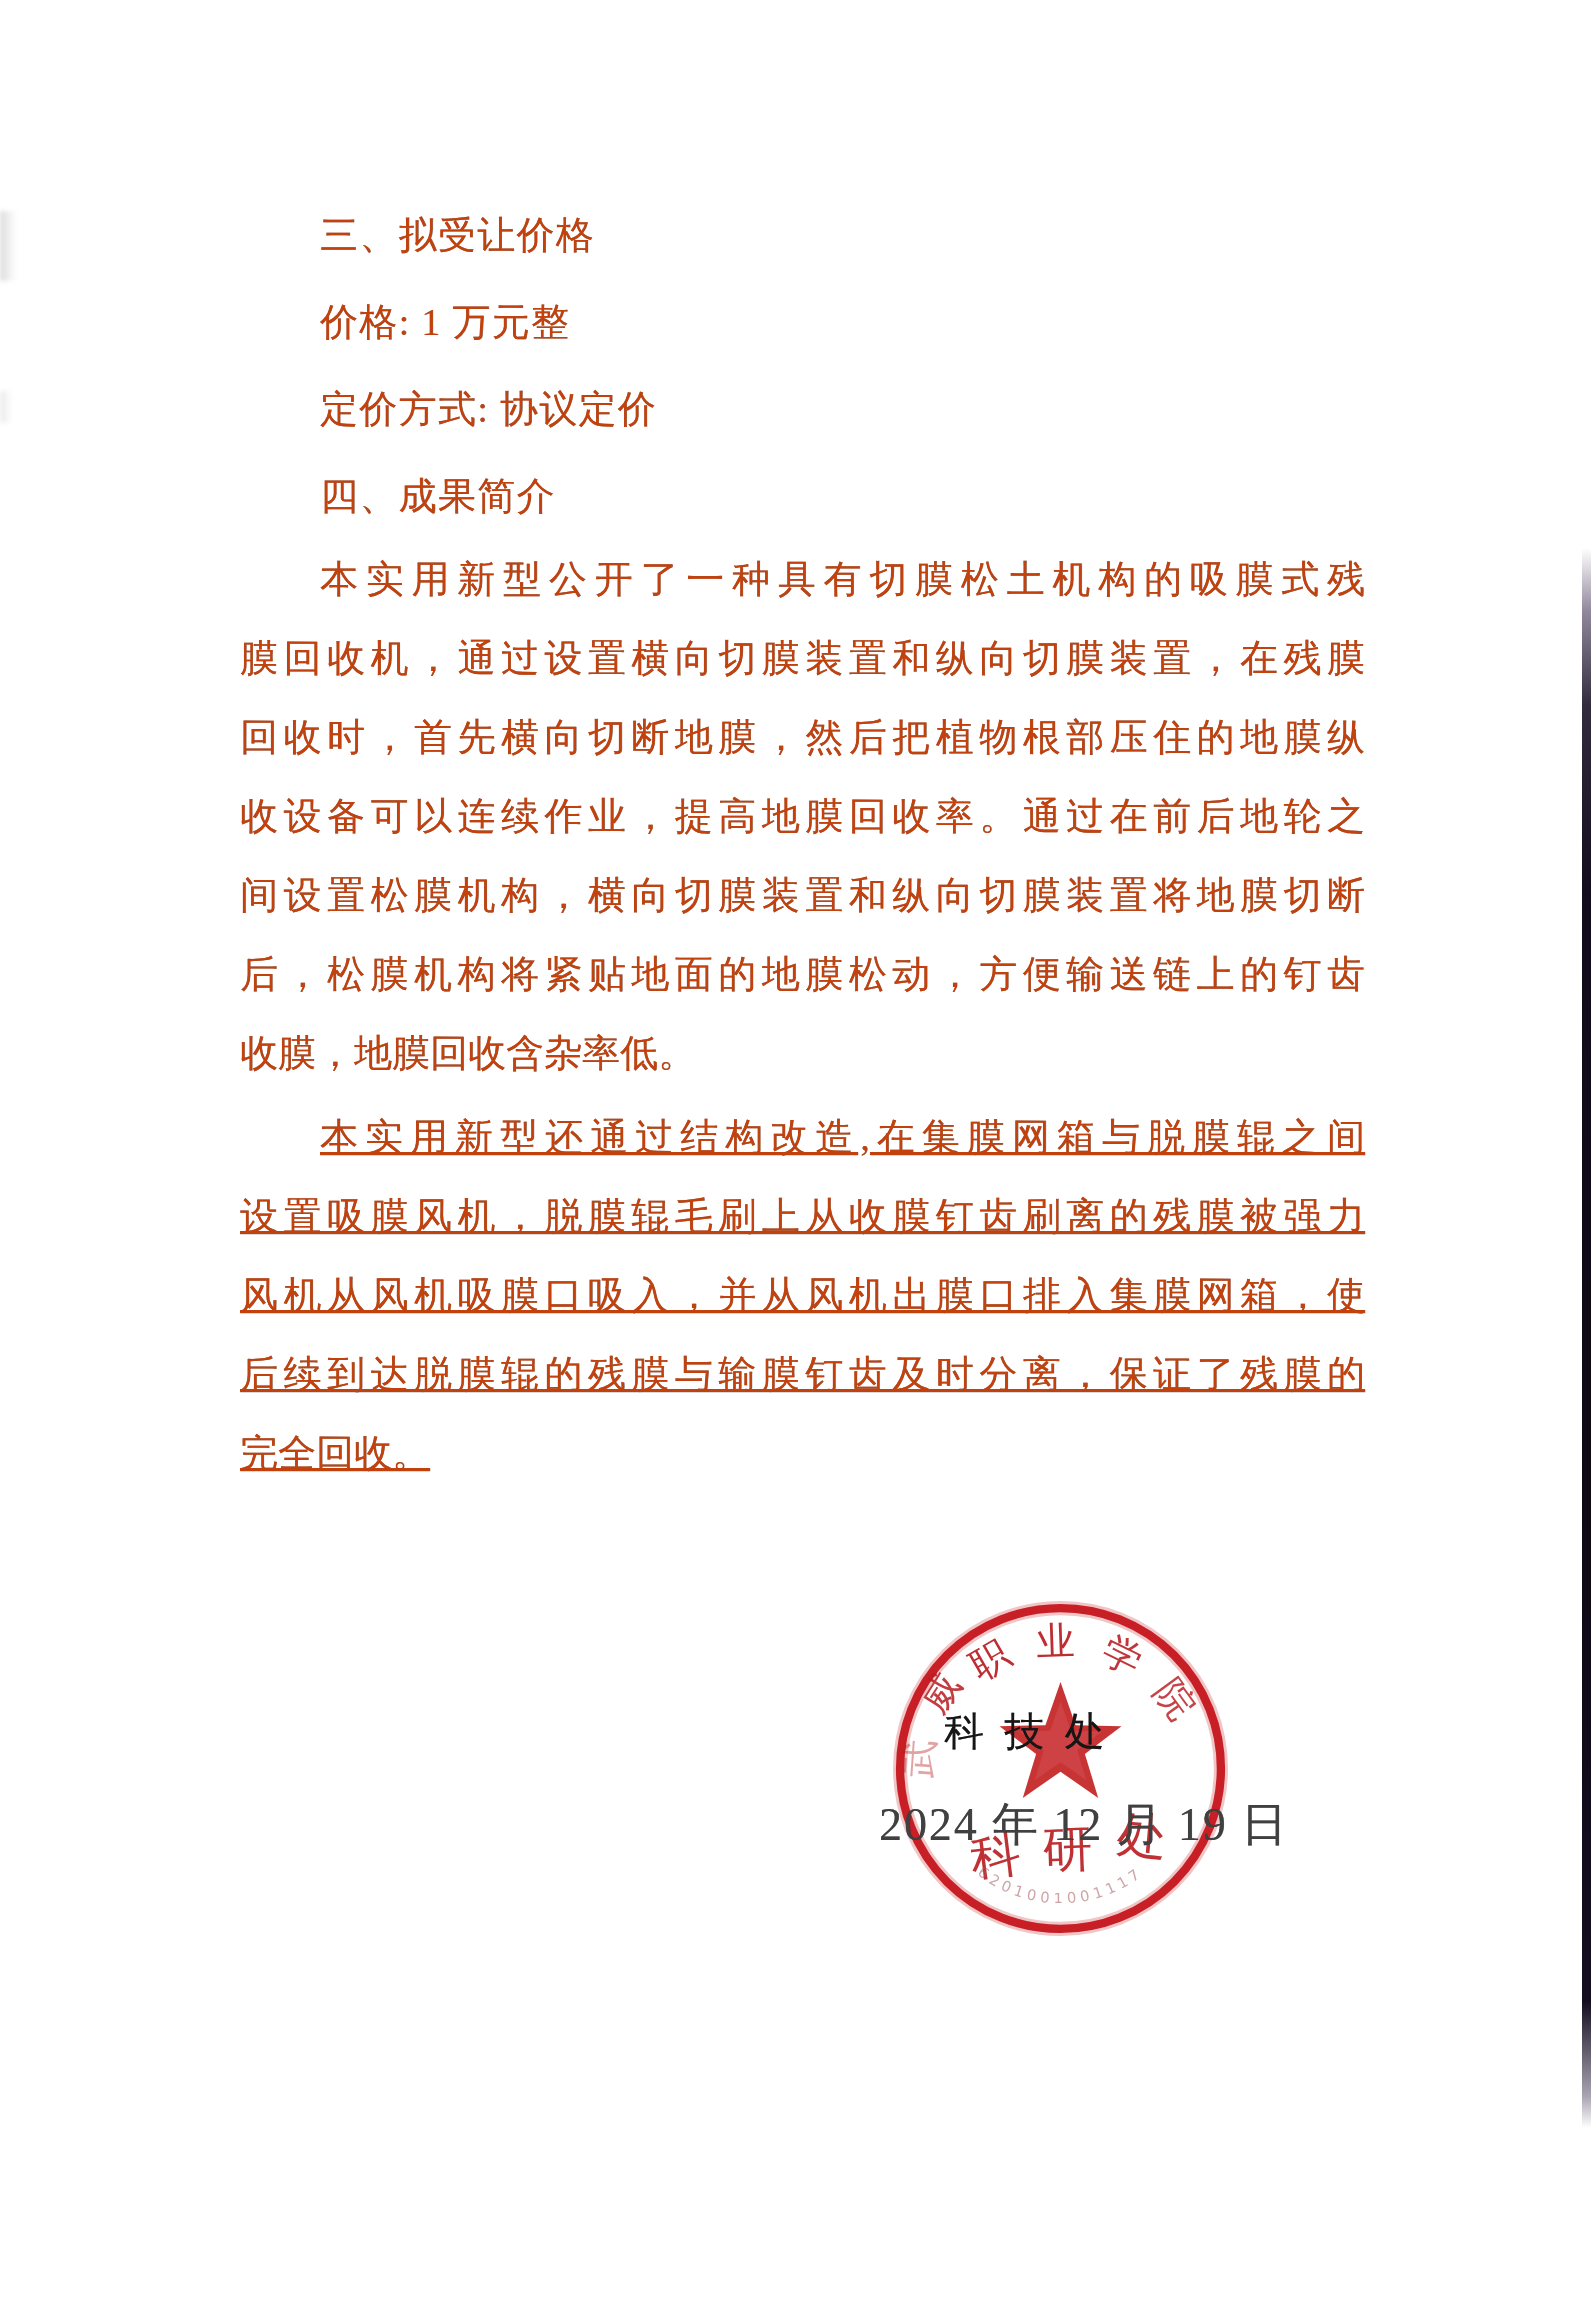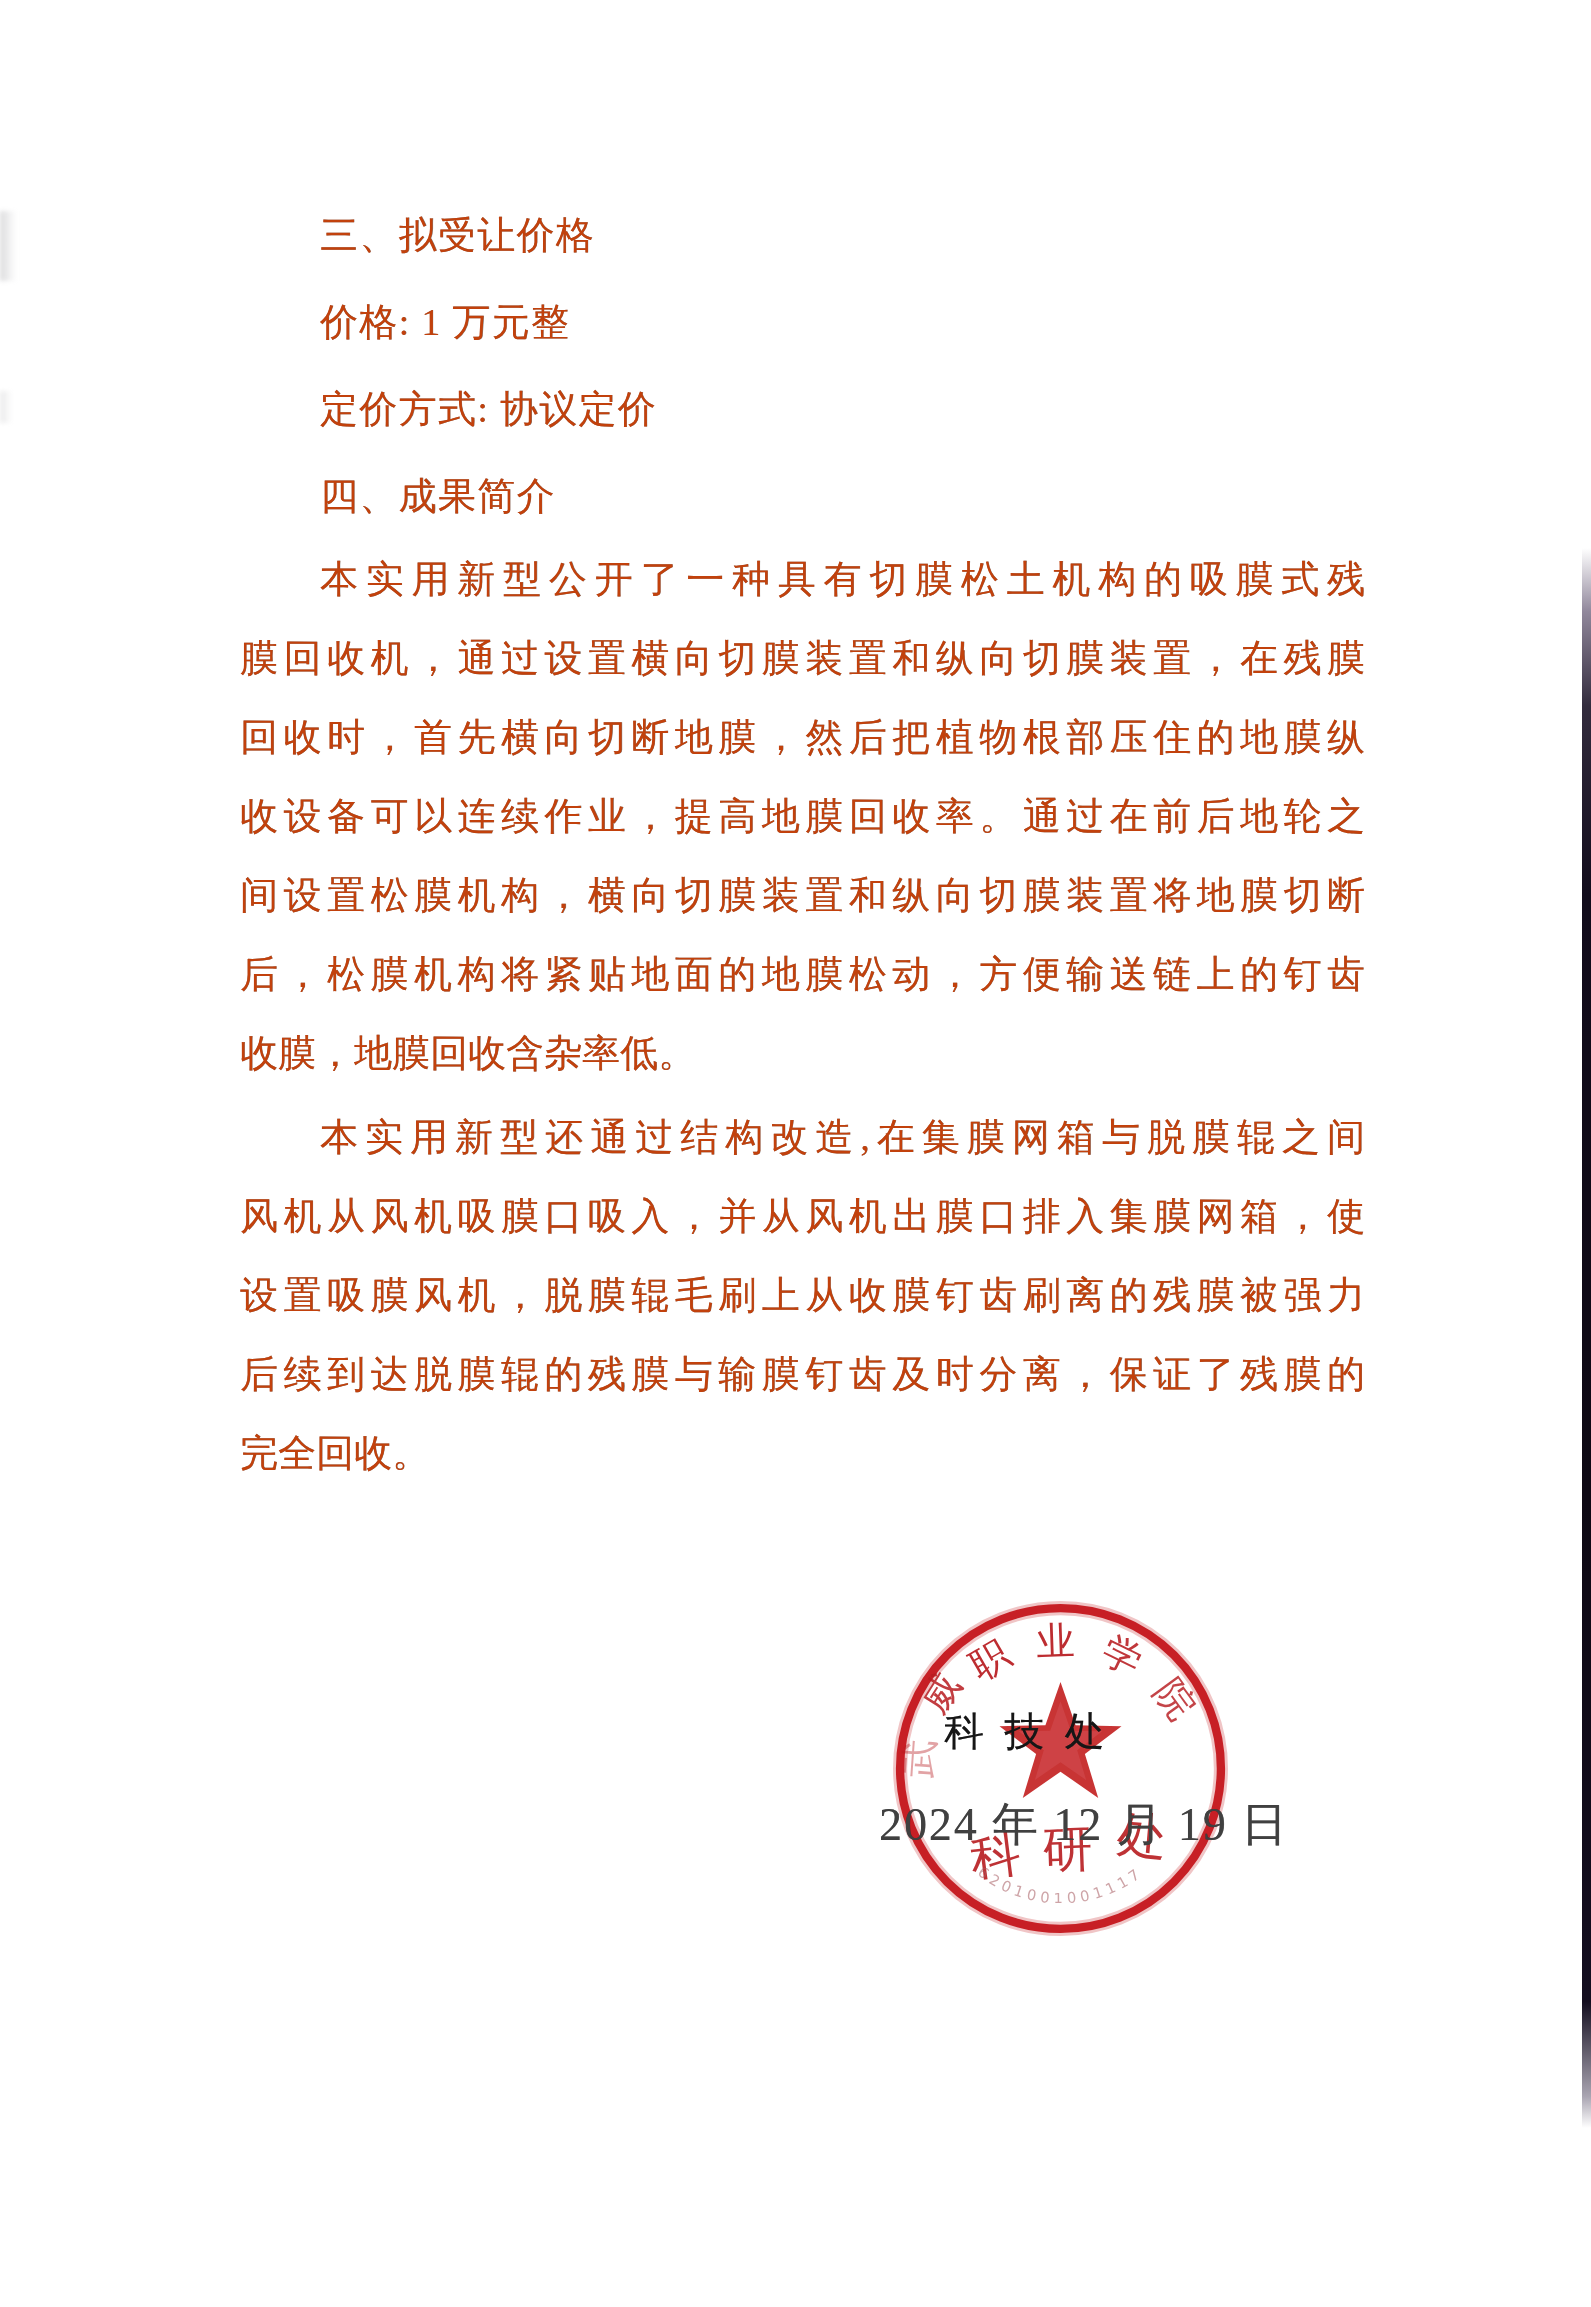--- a/index.html
+++ b/index.html
@@ -12,21 +12,21 @@
   .doc{
     position:absolute;left:240px;top:192px;width:1125px;
     color:#c2410c;font-size:38px;
     text-shadow:0.3px 0.3px 0.6px rgba(25,25,25,.55);
   }
   .tline{white-space:nowrap;}
   .head{line-height:87px;text-indent:80px;letter-spacing:1.3px;}
   .bodyline{line-height:79px;}
   .j{white-space:normal;text-align:justify;text-align-last:justify;}
   .ind{text-indent:80px;}
-  .para2{margin-top:5.1px;}
+  .para2{margin-top:5.1px;text-decoration:underline;}
   
   .sig-dept{
     position:absolute;left:922px;top:1710px;height:44px;line-height:44px;
     font-size:40px;color:#161616;letter-spacing:5.1px;z-index:3;
     text-shadow:0.3px 0.3px 0.6px rgba(25,25,25,.55);
     margin-left:22px;
   }
   .sig-date{
     position:absolute;left:879px;top:1802px;height:45px;line-height:45px;
     font-size:46px;color:#404040;letter-spacing:1.9px;z-index:3;
@@ -73,22 +73,22 @@
     <div class="tline bodyline j">膜回收机，通过设置横向切膜装置和纵向切膜装置，在残膜</div>
     <div class="tline bodyline j">回收时，首先横向切断地膜，然后把植物根部压住的地膜纵</div>
     <div class="tline bodyline j">收设备可以连续作业，提高地膜回收率。通过在前后地轮之</div>
     <div class="tline bodyline j">间设置松膜机构，横向切膜装置和纵向切膜装置将地膜切断</div>
     <div class="tline bodyline j">后，松膜机构将紧贴地面的地膜松动，方便输送链上的钉齿</div>
     <div class="tline bodyline">收膜，地膜回收含杂率低。</div>
   </div>
 
   <div class="para2">
     <div class="tline bodyline j ind">本实用新型还通过结构改造,在集膜网箱与脱膜辊之间</div>
+    <div class="tline bodyline j">设置吸膜风机，脱膜辊毛刷上从收膜钉齿刷离的残膜被强力</div>
     <div class="tline bodyline j">风机从风机吸膜口吸入，并从风机出膜口排入集膜网箱，使</div>
-    <div class="tline bodyline j">设置吸膜风机，脱膜辊毛刷上从收膜钉齿刷离的残膜被强力</div>
     <div class="tline bodyline j">后续到达脱膜辊的残膜与输膜钉齿及时分离，保证了残膜的</div>
     <div class="tline bodyline">完全回收。</div>
   </div>
 </div>
 
 <div class="stamp">
   <svg viewBox="0 0 600 600" xmlns="http://www.w3.org/2000/svg">
 
     <circle cx="300" cy="300" r="250" fill="none" stroke="#c4161c" stroke-width="22" opacity="0.25"></circle>
 

